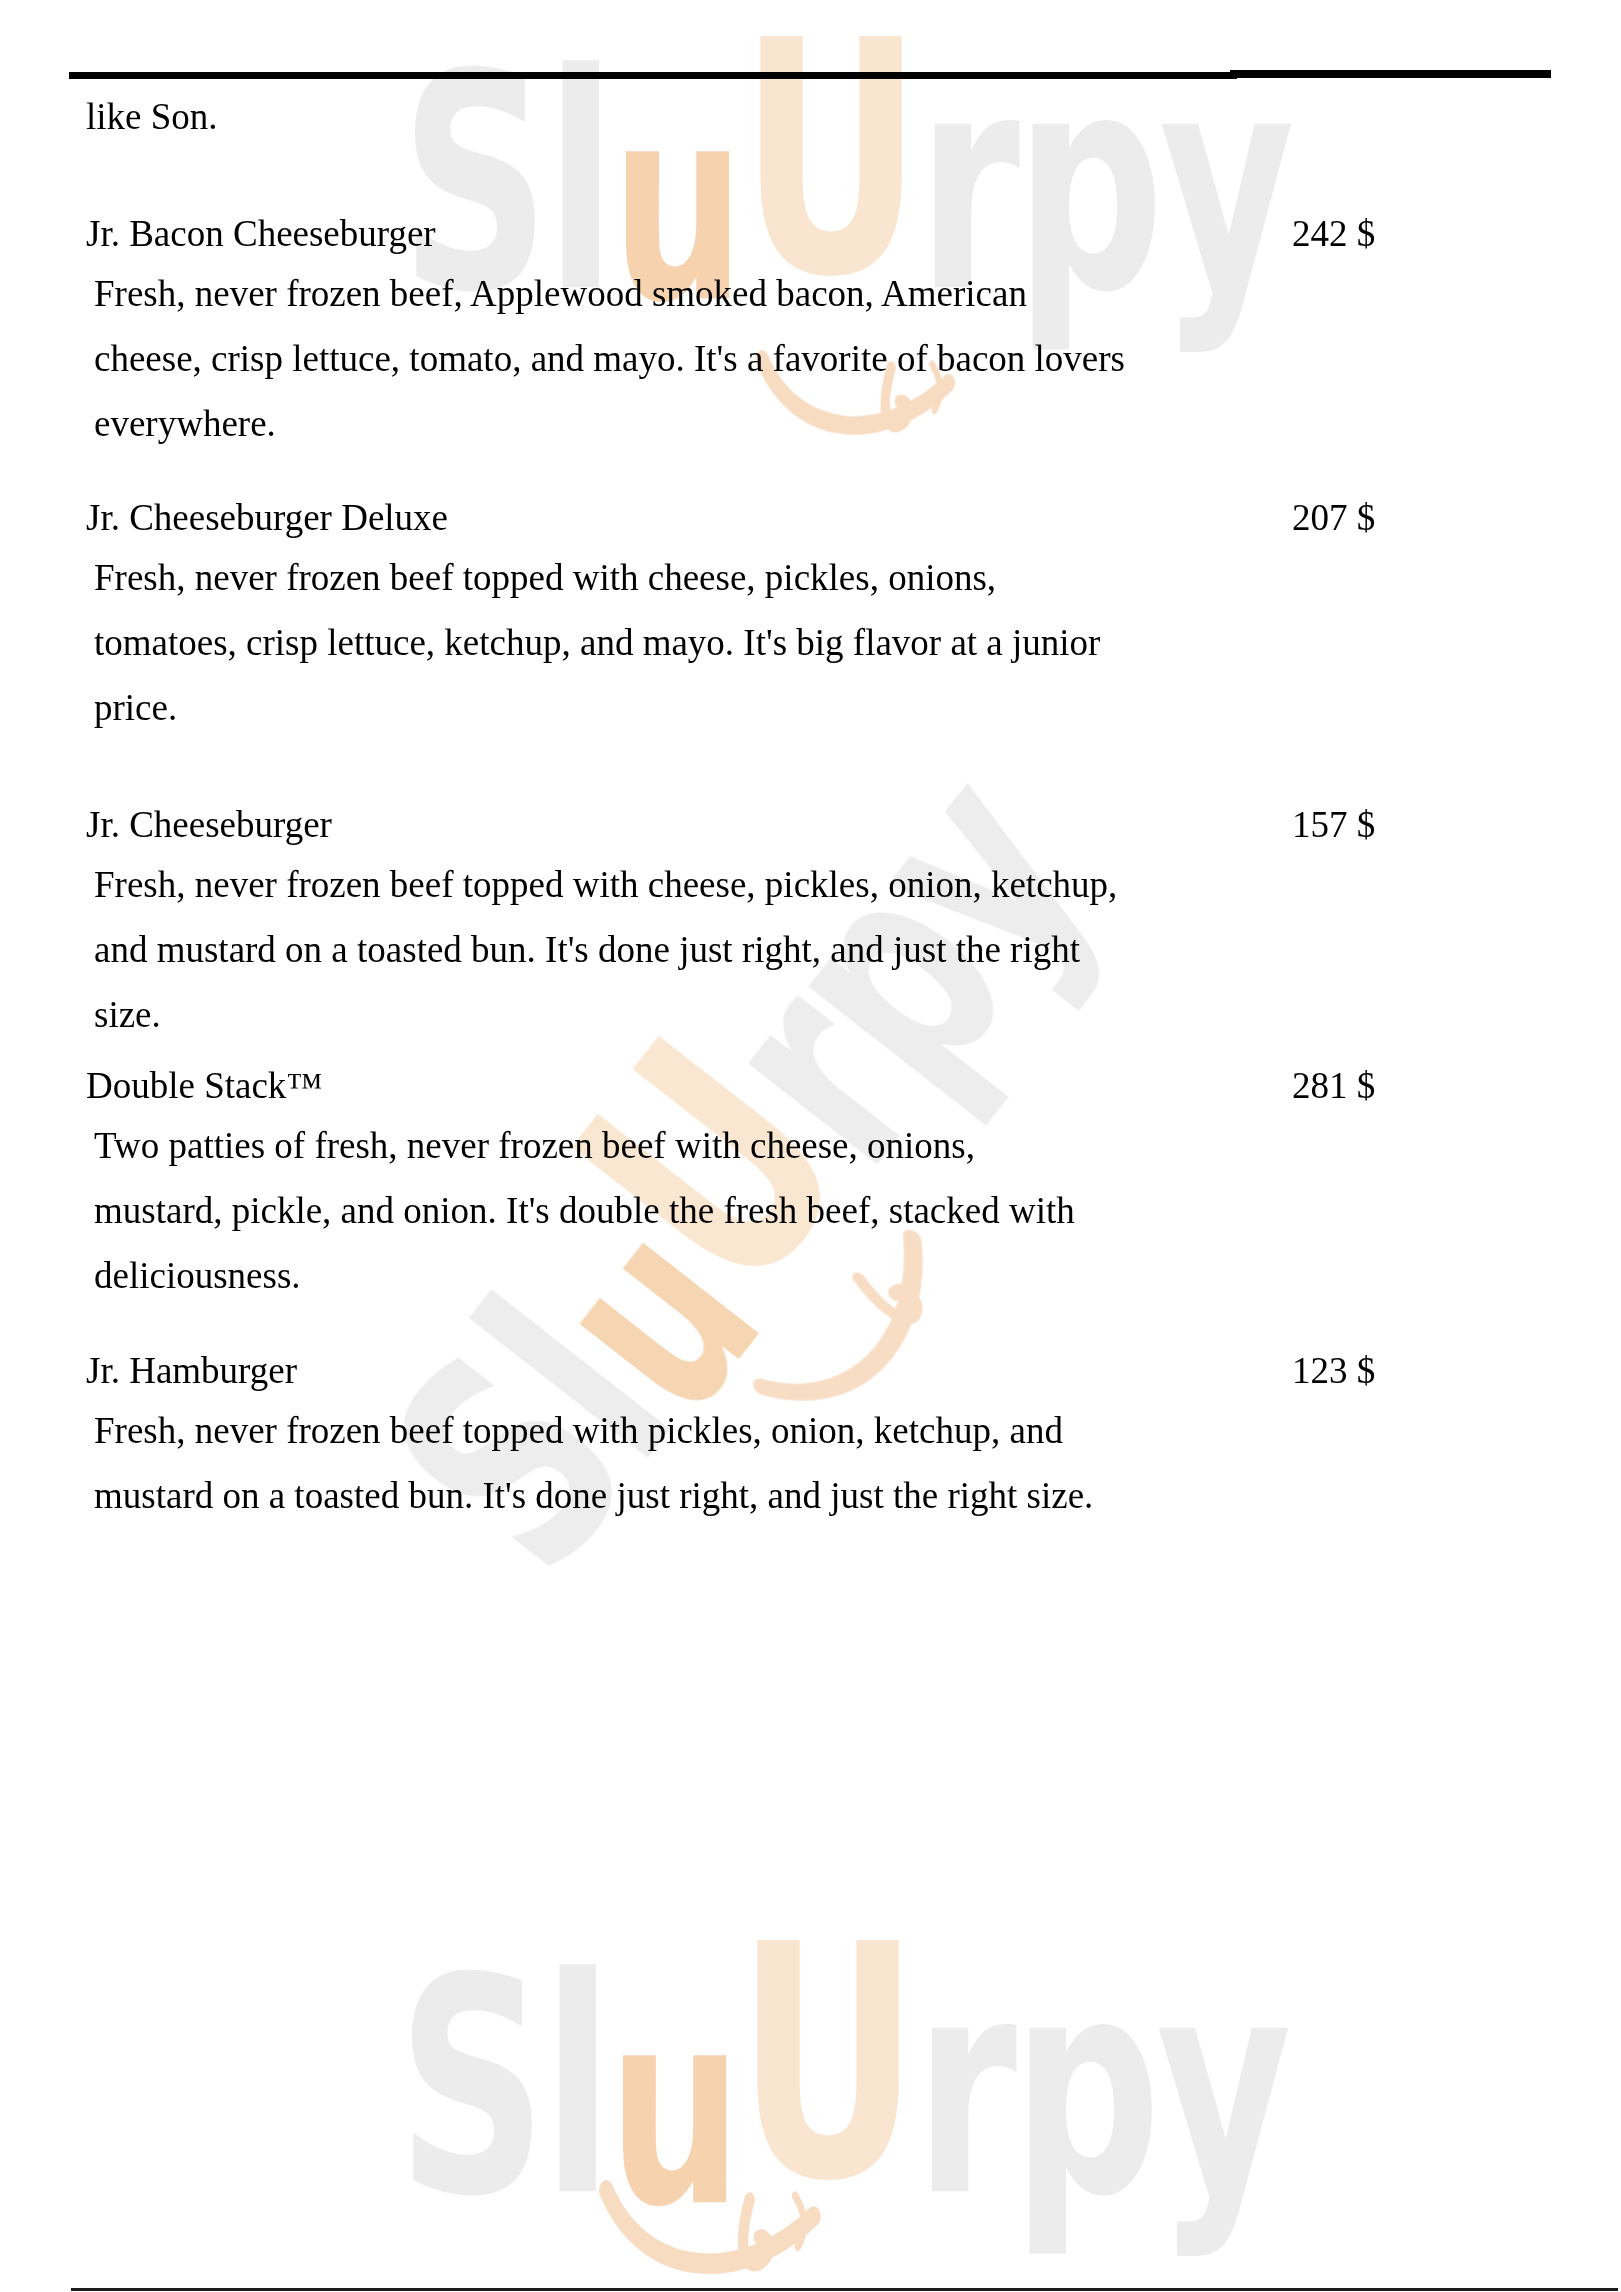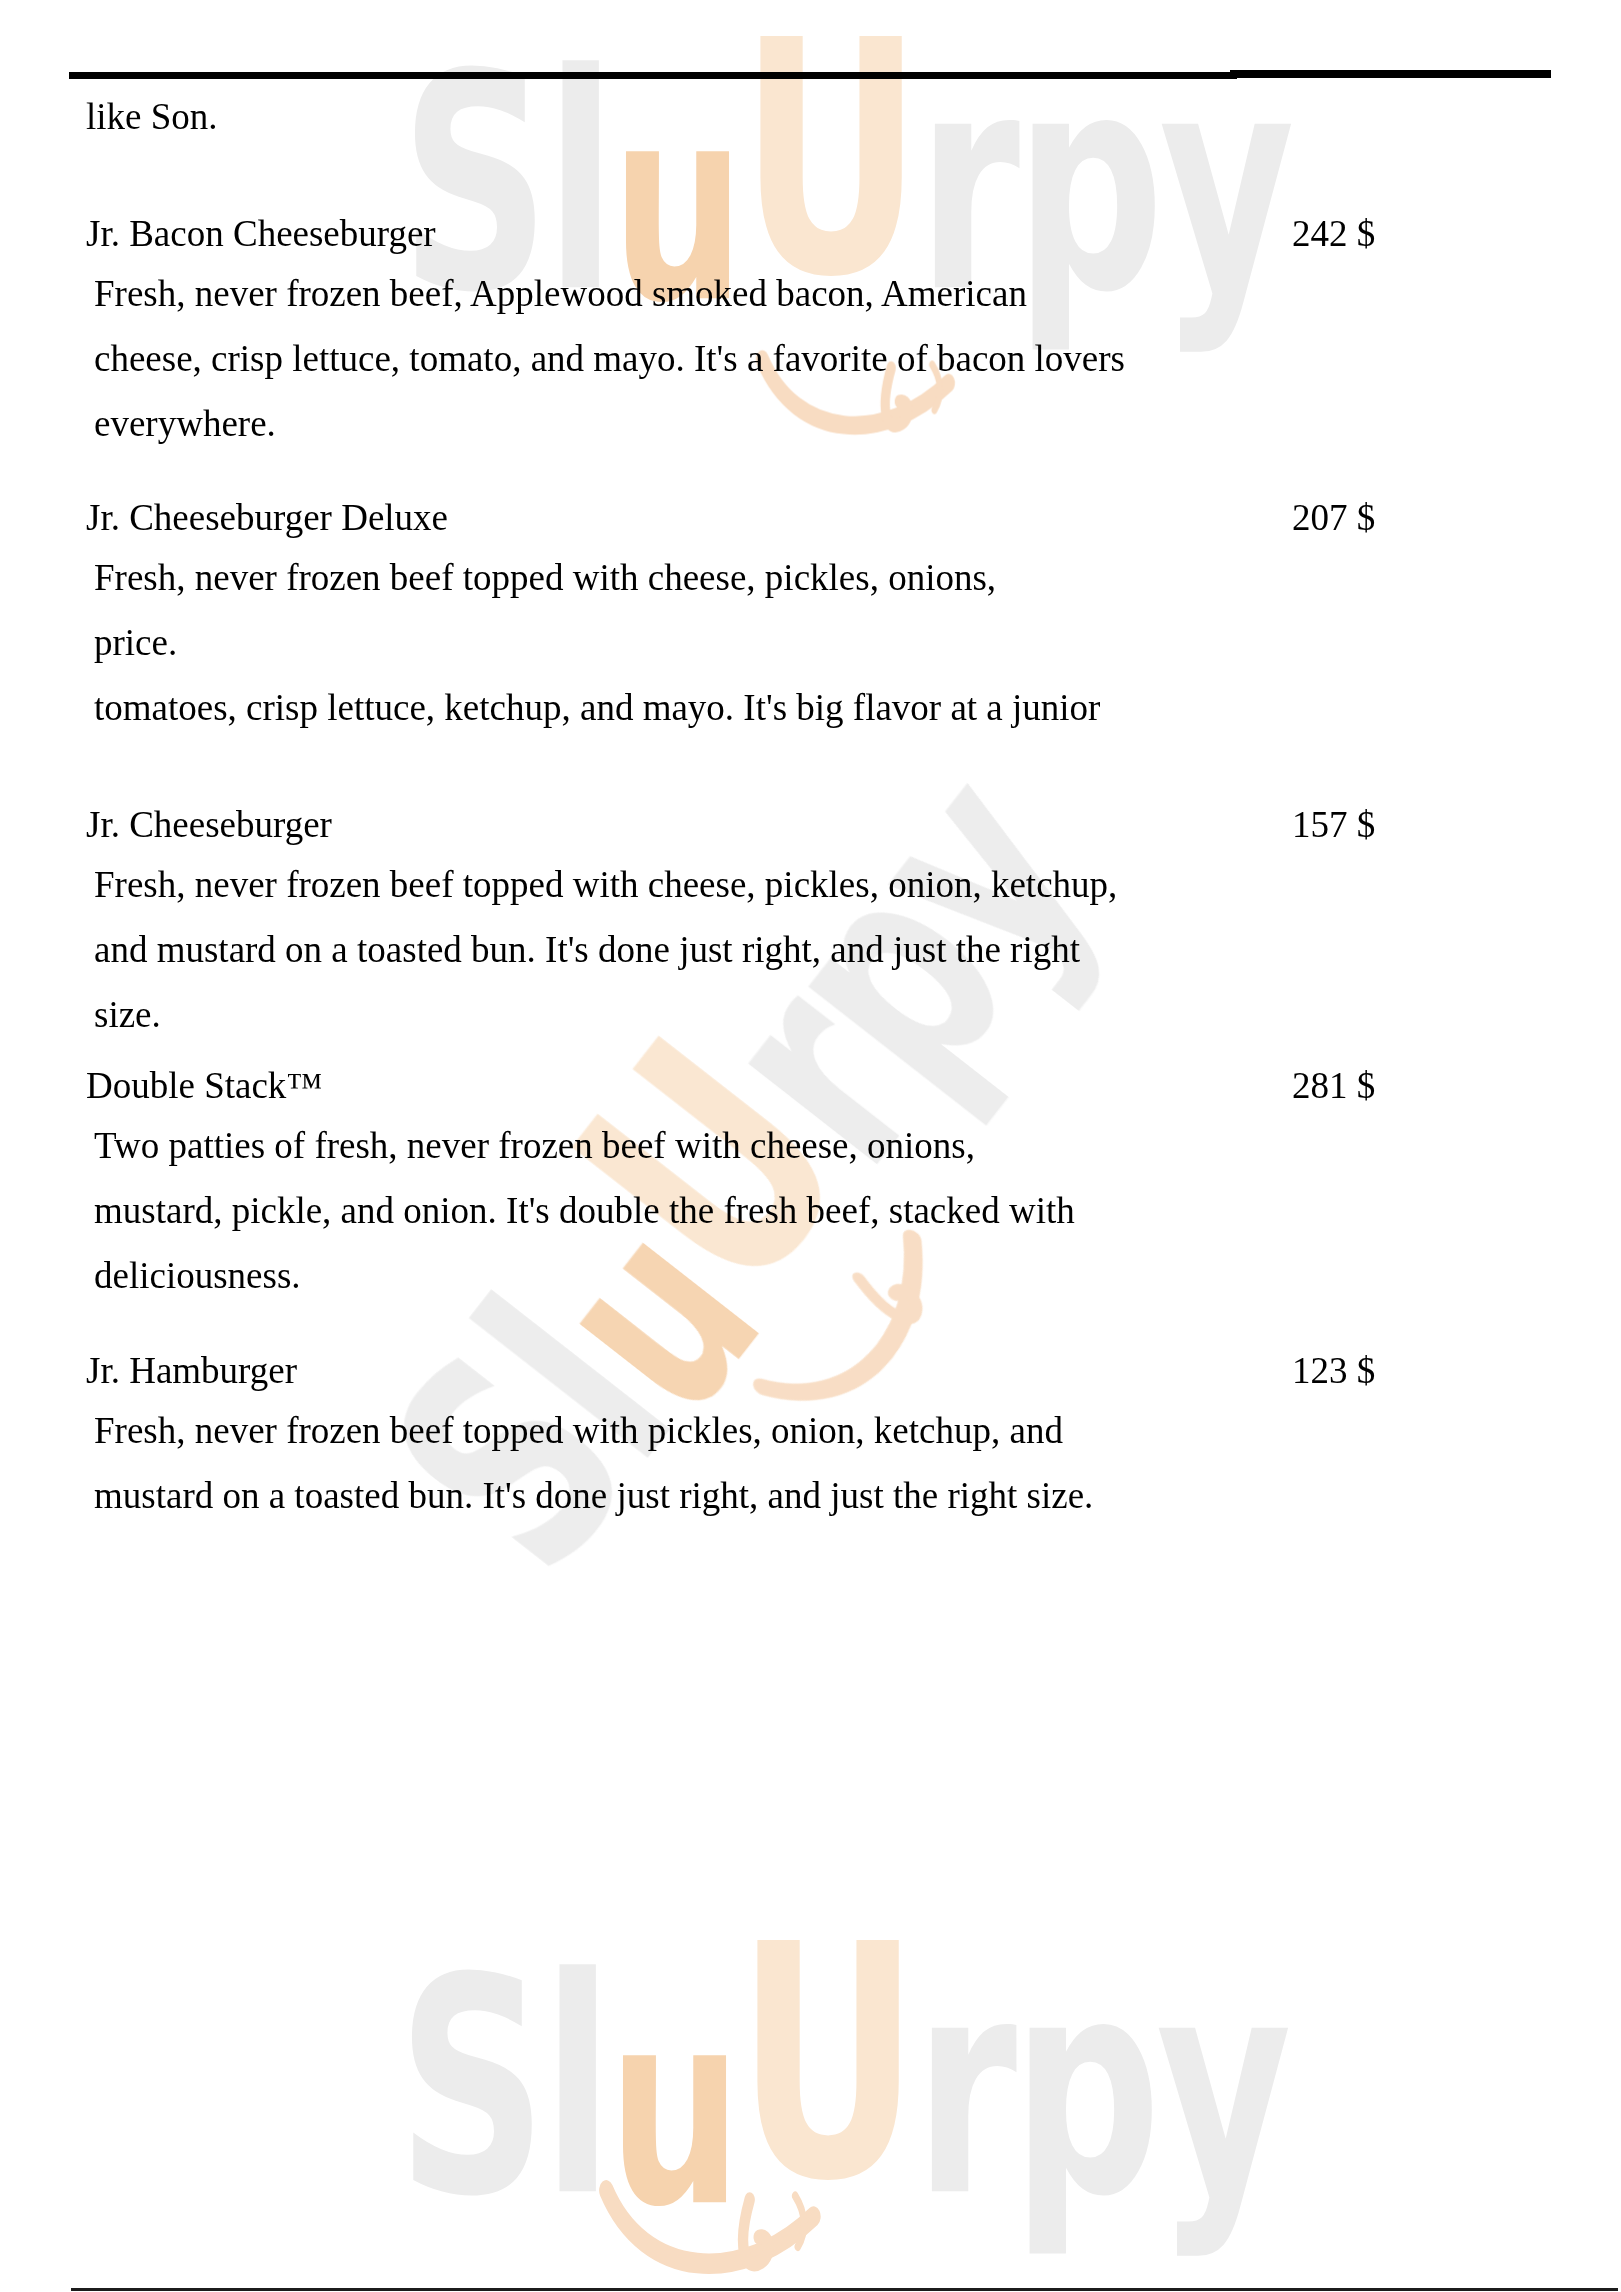--- a/index.html
+++ b/index.html
@@ -113,22 +113,22 @@
   <p class="line">cheese, crisp lettuce, tomato, and mayo. It's a favorite of bacon lovers</p>
   <p class="line">everywhere.</p>
 </section>
 
 <section class="item i2">
   <div class="item-head">
     <h3 class="item-name">Jr. Cheeseburger Deluxe</h3>
     <span class="item-price">207 $</span>
   </div>
   <p class="line">Fresh, never frozen beef topped with cheese, pickles, onions,</p>
+  <p class="line">tomatoes, crisp lettuce, ketchup, and mayo. It's big flavor at a junior</p>
   <p class="line">price.</p>
-  <p class="line">tomatoes, crisp lettuce, ketchup, and mayo. It's big flavor at a junior</p>
 </section>
 
 <section class="item i3">
   <div class="item-head">
     <h3 class="item-name">Jr. Cheeseburger</h3>
     <span class="item-price">157 $</span>
   </div>
   <p class="line">Fresh, never frozen beef topped with cheese, pickles, onion, ketchup,</p>
   <p class="line">and mustard on a toasted bun. It's done just right, and just the right</p>
   <p class="line">size.</p>

